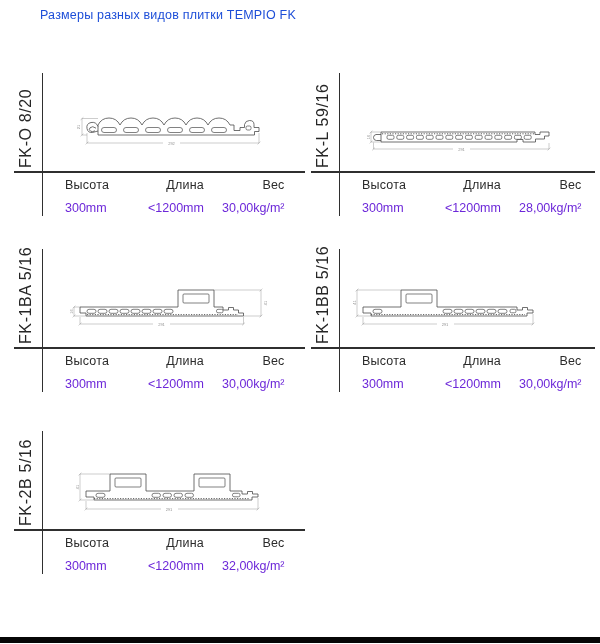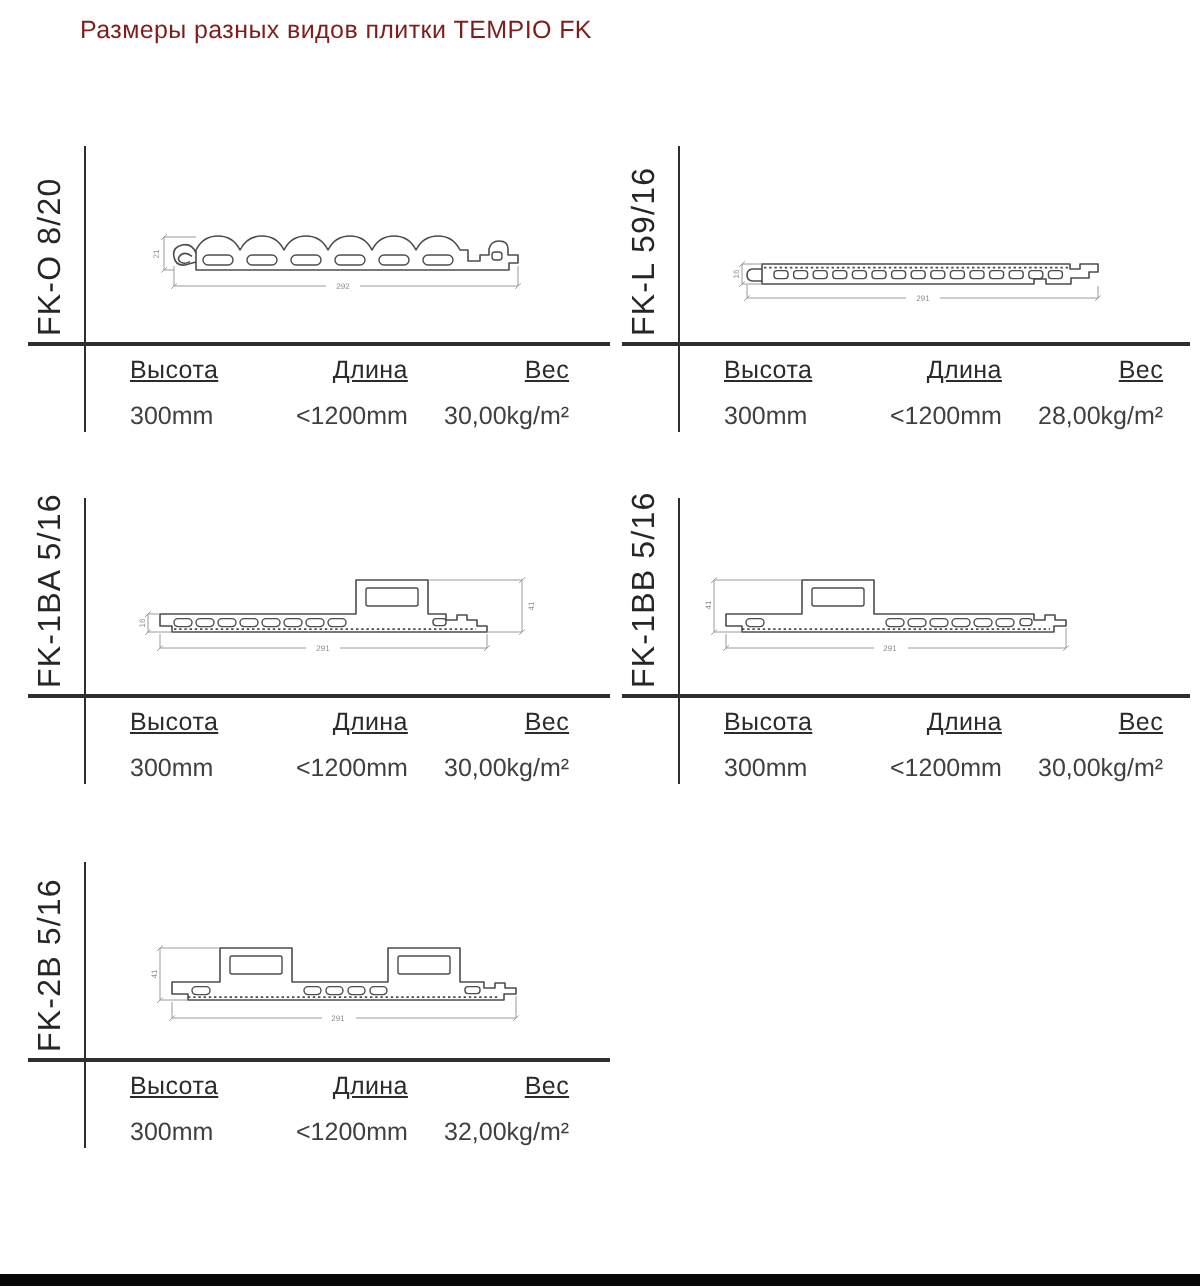--- a/index.html
+++ b/index.html
@@ -1,34 +1,34 @@
 <!DOCTYPE html>
 <html><head>
 <meta charset="utf-8">
 <style>
   html,body{margin:0;padding:0;}
   body{
     width:600px;height:644px;position:relative;background:#ffffff;
     font-family:"Liberation Sans", sans-serif;color:#2e2e2e;overflow:hidden;
   }
   .page-title{
-    position:absolute;left:40px;top:8px;font-size:12.5px;color:#7f1d1d;letter-spacing:.2px;
+    position:absolute;left:40px;top:8px;font-size:12.5px;color:#1d4ed8;letter-spacing:.2px;
   }
   .panel{position:absolute;}
   .panel .vline{position:absolute;left:28px;top:7px;width:1.4px;height:143px;background:#2f2f2f;}
   .panel .hline{position:absolute;left:0;top:105px;height:1.6px;width:100%;background:#2f2f2f;}
   .panel .vlabel{
     position:absolute;left:3px;top:0;height:102px;
     writing-mode:vertical-rl;transform:rotate(180deg);
     font-size:16px;letter-spacing:.6px;color:#262626;white-space:nowrap;
   }
   .drawing{position:absolute;}
   .spec{position:absolute;top:112px;font-size:12.5px;color:#2b2b2b;}
-  .spec .hd{letter-spacing:.2px;text-decoration:underline;}
-  .spec .val{margin-top:9px;font-size:12.5px;color:#404040;}
+  .spec .hd{letter-spacing:.2px;}
+  .spec .val{margin-top:9px;font-size:12.5px;color:#6d28d9;}
   .col1{left:51px;} .col2{left:134px;text-align:right;} .col3{left:208px;text-align:right;}
   .bottom-bar{position:absolute;left:0;right:0;bottom:1px;height:6px;background:#060606;}
   svg{display:block;}
   svg text{font-family:"Liberation Sans", sans-serif;fill:#8f8f8f;font-size:4px;}
   svg .prof{stroke:#4c4c4c;stroke-width:0.8;fill:none;stroke-linejoin:round;}
   svg .hole{stroke:#4c4c4c;stroke-width:0.7;fill:#ffffff;}
   svg .serr{stroke:#4c4c4c;stroke-width:0.9;fill:none;stroke-dasharray:1.2 1.4;}
   svg .dim{stroke:#9a9a9a;stroke-width:0.5;fill:none;}
 </style>
 </head>

